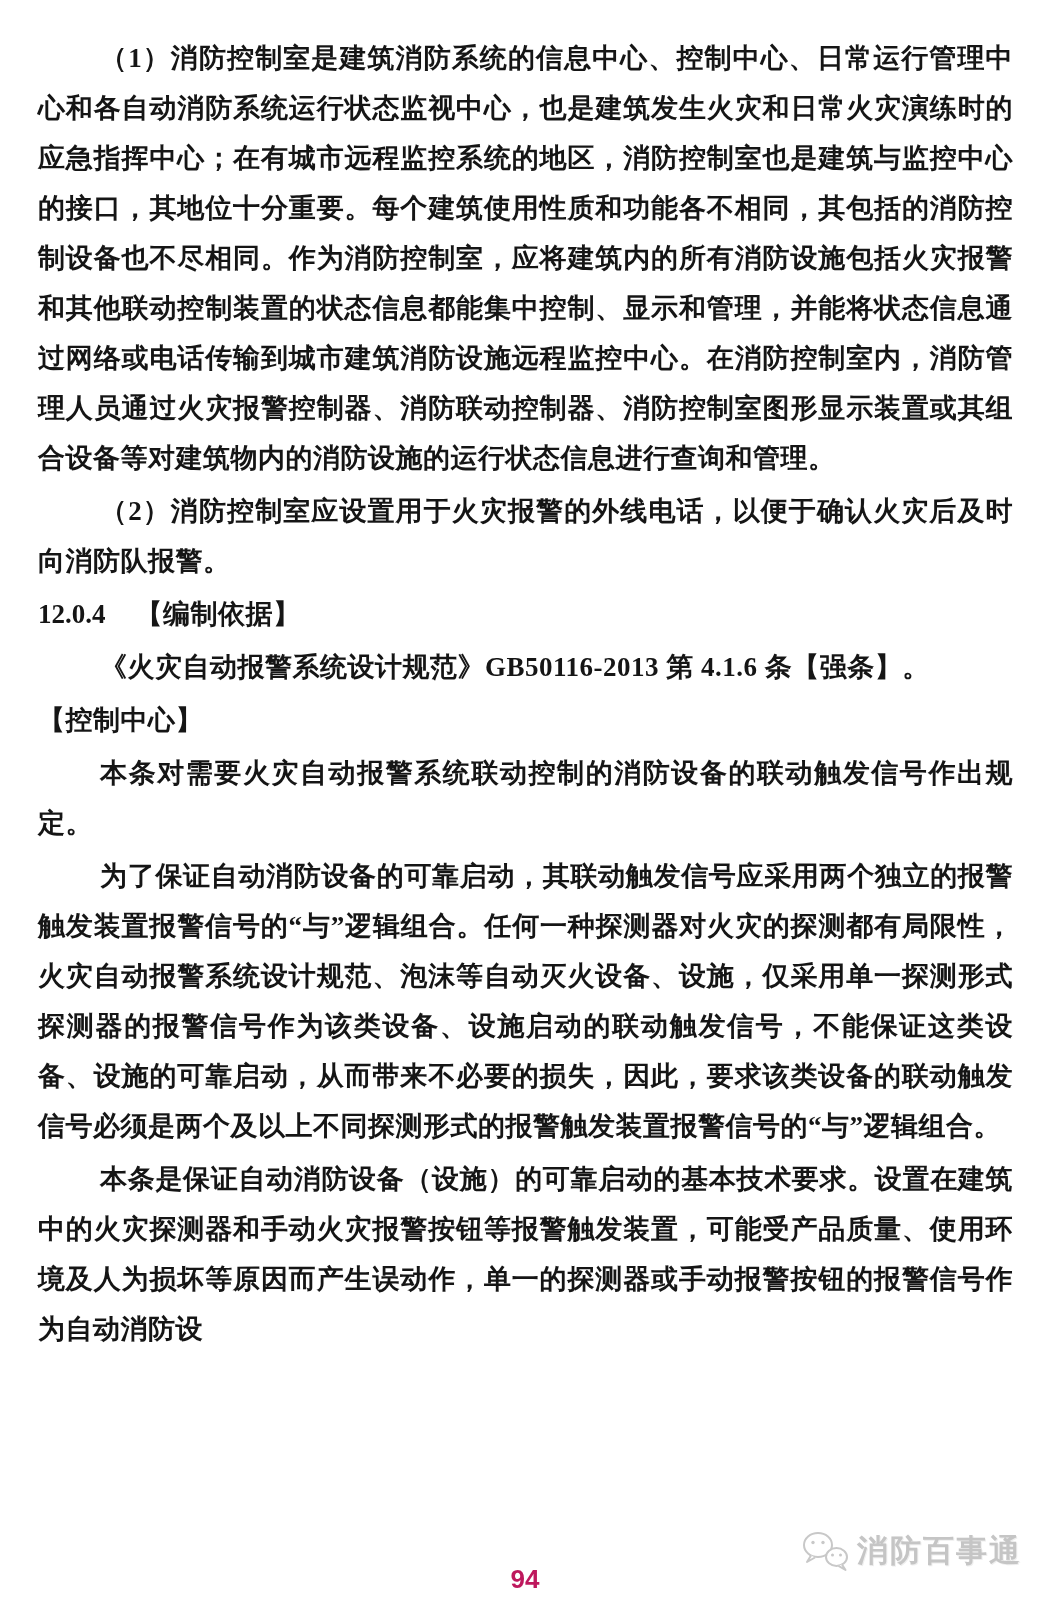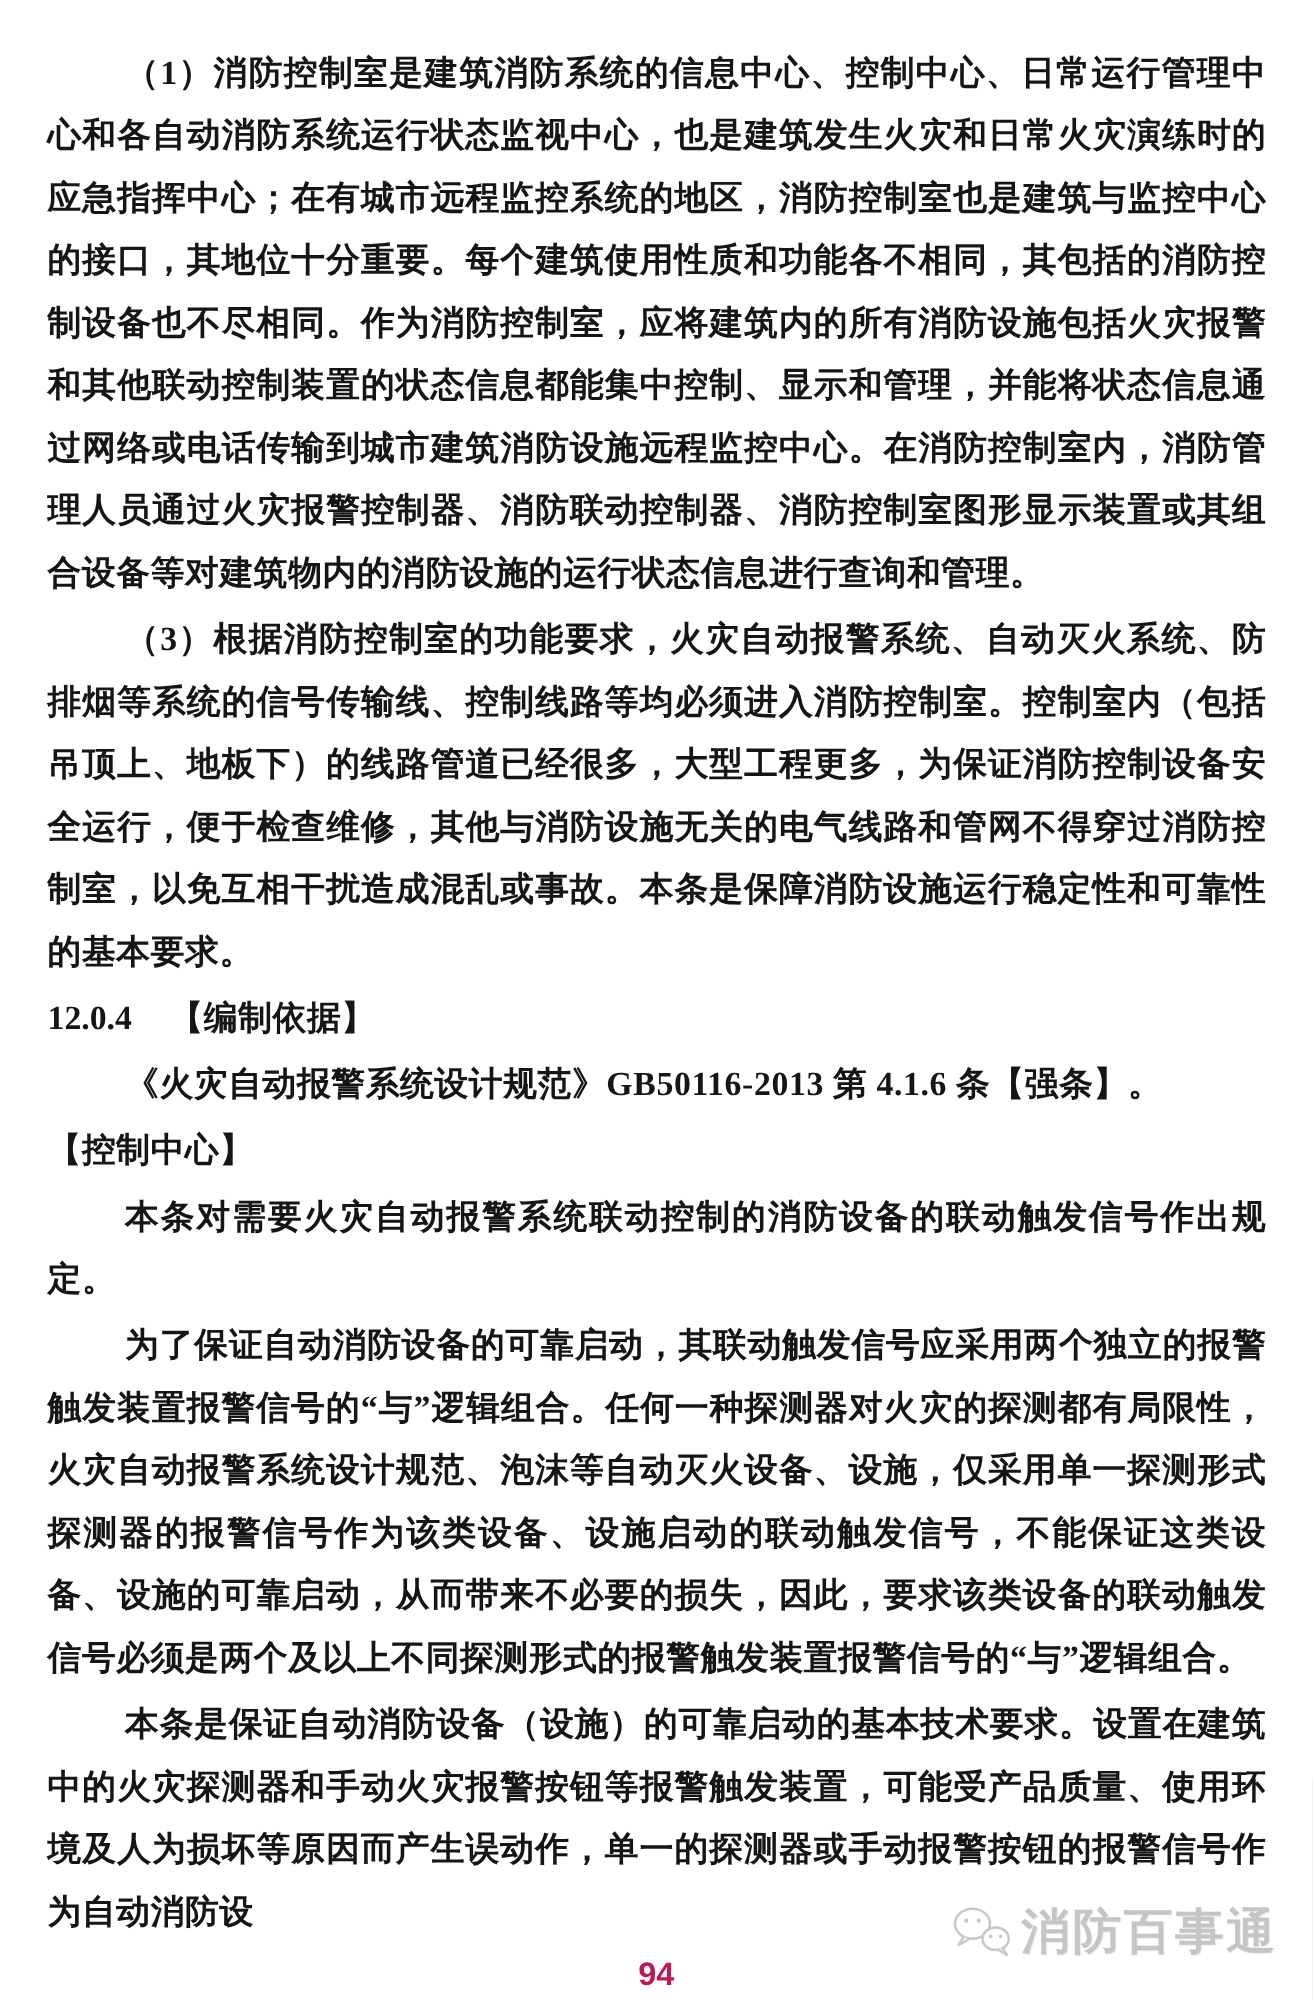--- a/index.html
+++ b/index.html
@@ -31,21 +31,21 @@
   .heading { text-indent: 0; }
   .sec-num { margin-right: 30px; letter-spacing: 0; }
   .watermark {
     position: absolute;
     right: 28px;
     bottom: 28px;
     display: flex;
     align-items: center;
     gap: 8px;
     color: #c5c5c5;
-    font-size: 39px;
+    font-size: 31px;
     font-weight: 600;
     letter-spacing: 2px;
     text-shadow: 1px 1px 0 #efefef;
   }
   .watermark svg { display: block; }
   .page-number {
     position: absolute;
     bottom: 5px;
     left: 0;
     width: 100%;
@@ -57,22 +57,22 @@
   }
 </style>
 </head>
 <body>
 
 <div class="page">
   <div class="content">
 
     <p class="para indent">（1）消防控制室是建筑消防系统的信息中心、控制中心、日常运行管理中心和各自动消防系统运行状态监视中心，也是建筑发生火灾和日常火灾演练时的应急指挥中心；在有城市远程监控系统的地区，消防控制室也是建筑与监控中心的接口，其地位十分重要。每个建筑使用性质和功能各不相同，其包括的消防控制设备也不尽相同。作为消防控制室，应将建筑内的所有消防设施包括火灾报警和其他联动控制装置的状态信息都能集中控制、显示和管理，并能将状态信息通过网络或电话传输到城市建筑消防设施远程监控中心。在消防控制室内，消防管理人员通过火灾报警控制器、消防联动控制器、消防控制室图形显示装置或其组合设备等对建筑物内的消防设施的运行状态信息进行查询和管理。</p>
 
+    <p class="para indent">（2）消防控制室应设置用于火灾报警的外线电话，以便于确认火灾后及时向消防队报警。</p>
 
-    <p class="para indent">（3）根据消防控制室的功能要求，火灾自动报警系统、自动灭火系统、防排烟等系统的信号传输线、控制线路等均必须进入消防控制室。控制室内（包括吊顶上、地板下）的线路管道已经很多，大型工程更多，为保证消防控制设备安全运行，便于检查维修，其他与消防设施无关的电气线路和管网不得穿过消防控制室，以免互相干扰造成混乱或事故。本条是保障消防设施运行稳定性和可靠性的基本要求。</p>
 
     <p class="para heading">
       <span class="sec-num">12.0.4</span><span>【编制依据】</span>
     </p>
 
     <p class="para indent">《火灾自动报警系统设计规范》GB50116-2013 第 4.1.6 条【强条】。</p>
 
     <p class="para heading">【控制中心】</p>
 
     <p class="para indent">本条对需要火灾自动报警系统联动控制的消防设备的联动触发信号作出规定。</p>

